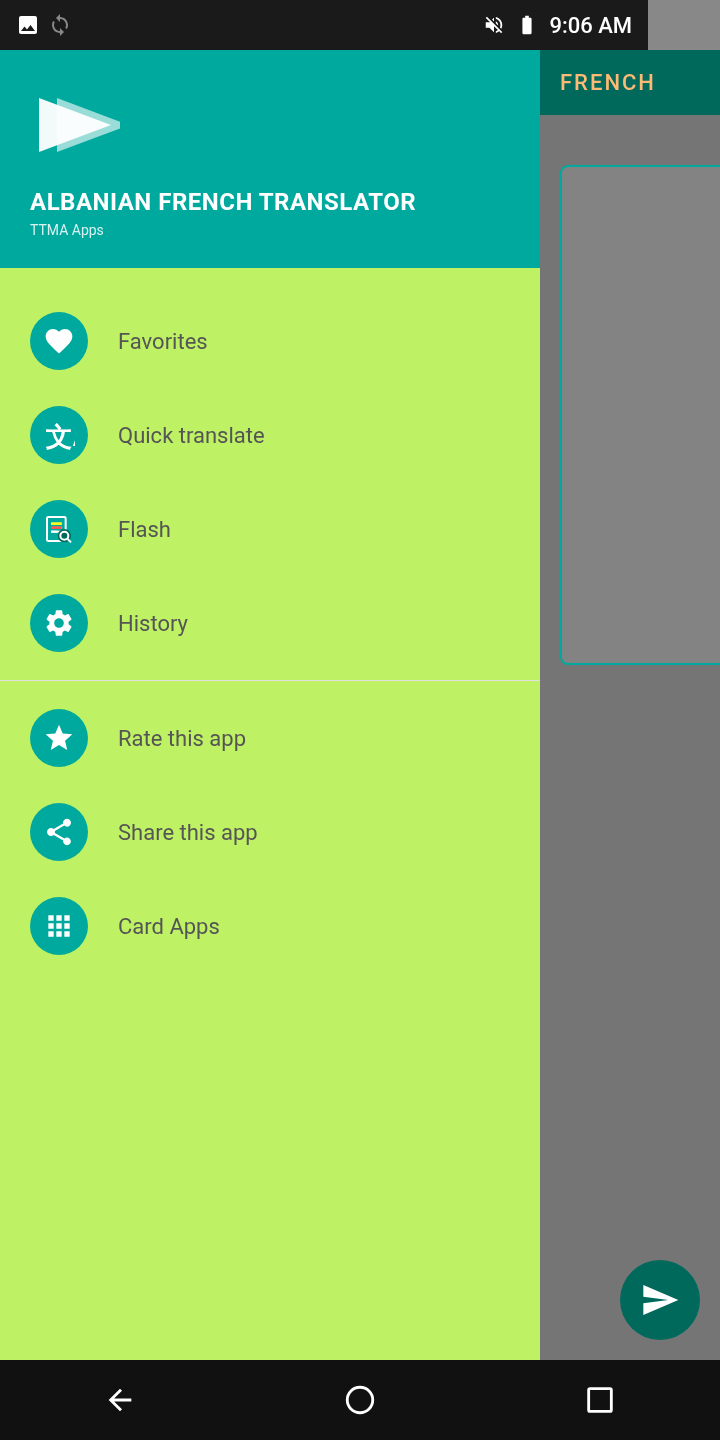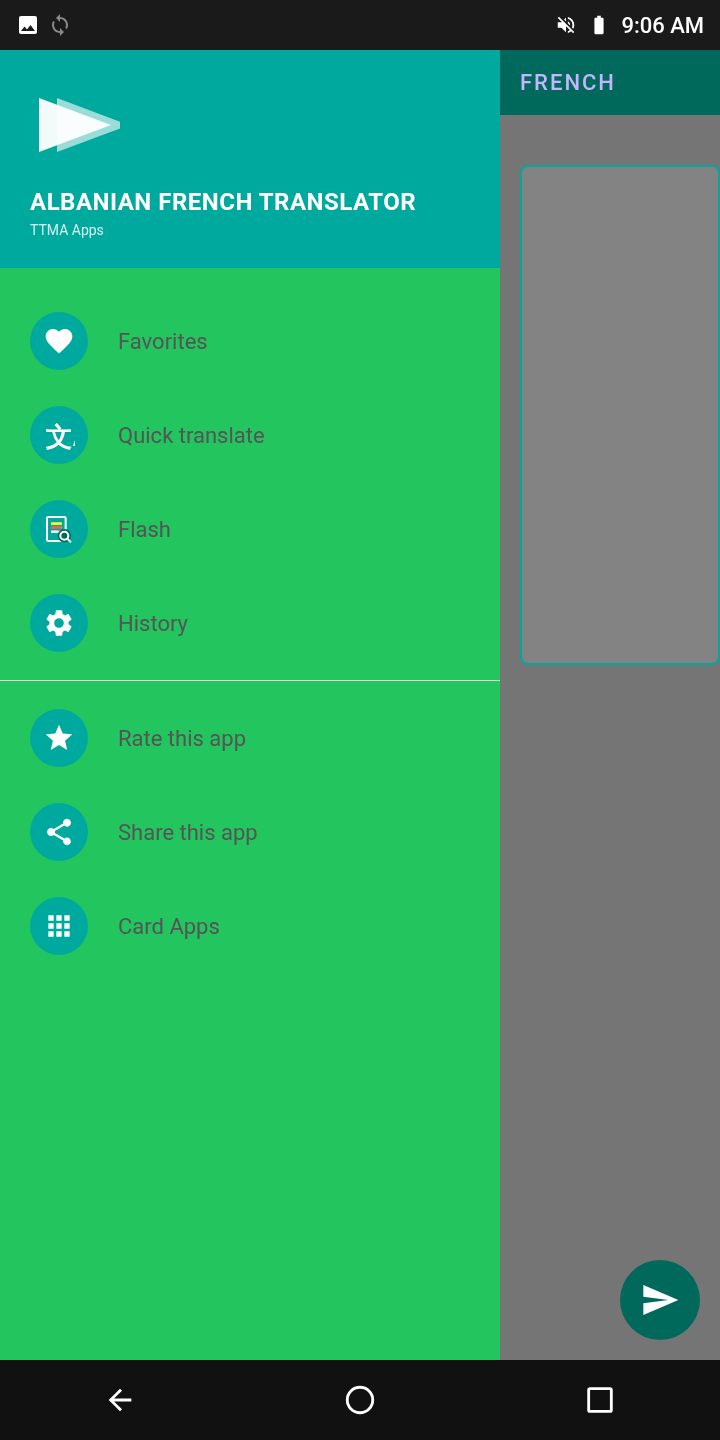--- a/index.html
+++ b/index.html
@@ -7,21 +7,21 @@
       width: 720px;
       height: 1440px;
       font-family: 'Roboto', Arial, sans-serif;
       background: #888;
       overflow: hidden;
       position: relative;
     }
 
     
     .status-bar {
-      width: 720px;
+      width: 648px;
       height: 50px;
       background: #1a1a1a;
       display: flex;
       align-items: center;
       justify-content: flex-end;
       padding: 0 16px;
       position: relative;
       z-index: 100;
     }
     .status-bar-left {
@@ -45,23 +45,23 @@
     
     .main-container {
       display: flex;
       width: 720px;
       height: 1390px;
       position: relative;
     }
 
     
     .drawer {
-      width: 500px;
+      width: 540px;
       height: 1390px;
-      background: #22c55e;
+      background: #bef264;
       display: flex;
       flex-direction: column;
       z-index: 10;
       position: relative;
     }
 
     
     .drawer-header {
       background: #00a99d;
       width: 100%;
@@ -147,21 +147,21 @@
       flex-direction: column;
     }
     .right-panel-header {
       background: #00695c;
       height: 65px;
       display: flex;
       align-items: center;
       padding: 0 20px;
     }
     .right-panel-header-text {
-      color: #c4b5fd;
+      color: #fdba74;
       font-size: 22px;
       font-weight: 500;
       letter-spacing: 2px;
     }
     .right-panel-content {
       flex: 1;
       background: #757575;
       display: flex;
       align-items: center;
       justify-content: center;

